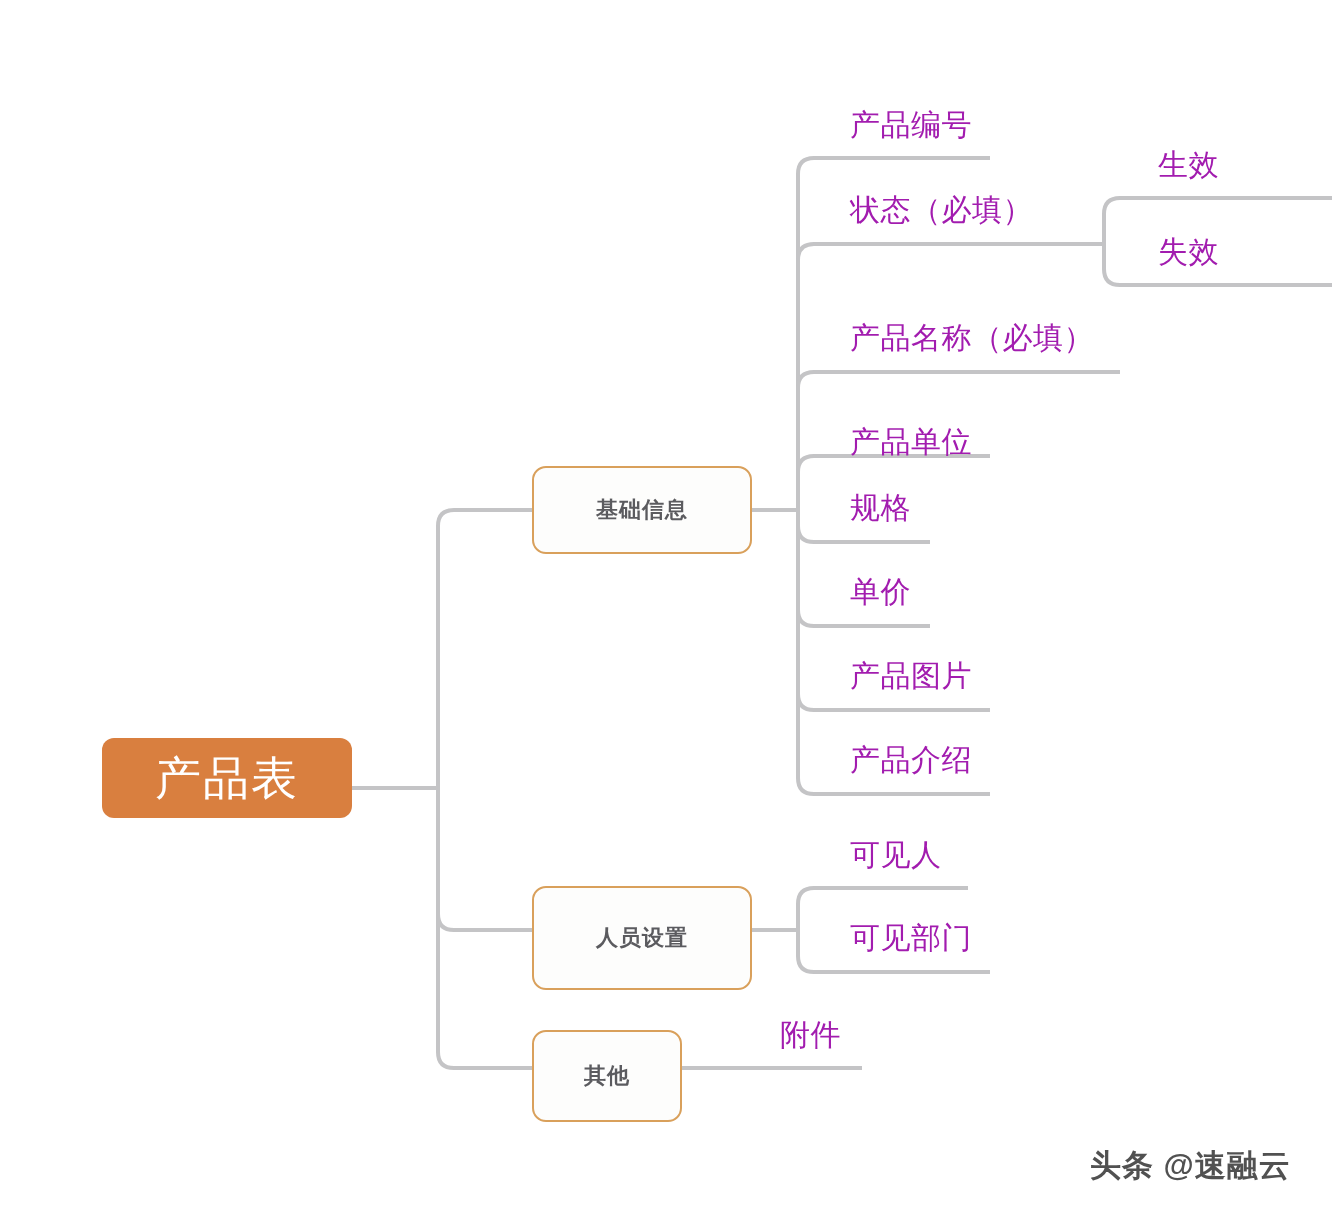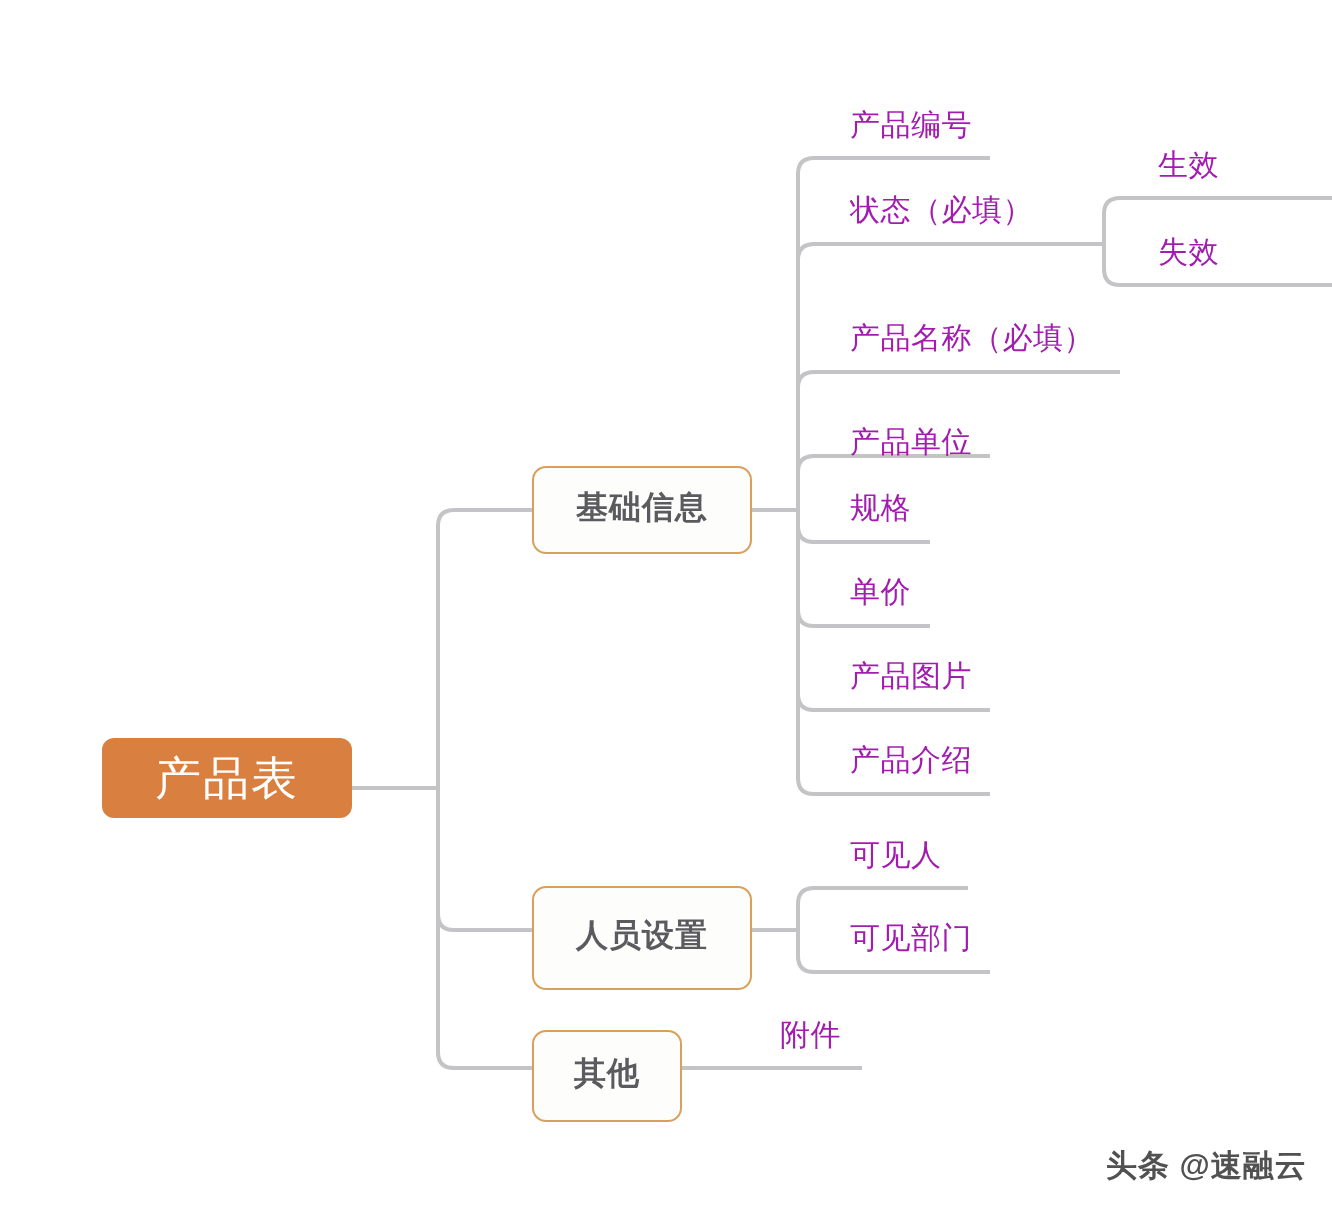--- a/index.html
+++ b/index.html
@@ -41,46 +41,44 @@
     font-weight: 400;
     letter-spacing: 2px;
     line-height: 1;
   }
   
   .branch-node {
     border-radius: 14px;
     border: 2px solid #d9a05b;
     background: #fdfdfc;
     color: #5b5b5f;
-    font-size: 32px;
+    font-size: 22px;
     font-weight: bold;
     letter-spacing: 1px;
     line-height: 1;
-    font-family: Liberation Mono, monospace;
   }
   
   .leaf {
     position: absolute;
     color: #a21caf;
     font-size: 30px;
     font-weight: 400;
     line-height: 1;
     white-space: nowrap;
     letter-spacing: 0.5px;
   }
   
   .watermark {
     position: absolute;
     color: #3a3a3a;
     font-size: 31px;
     font-weight: bold;
     letter-spacing: 1px;
     white-space: nowrap;
     opacity: 0.88;
-    margin-left: 16px;
   }
 </style>
 </head>
 <body>
 
 <div id="canvas">
 
   <svg id="wires" viewBox="0 0 1332 1212" xmlns="http://www.w3.org/2000/svg">
     <g fill="none" stroke="#c4c4c6" stroke-width="4" stroke-linecap="butt">
 

